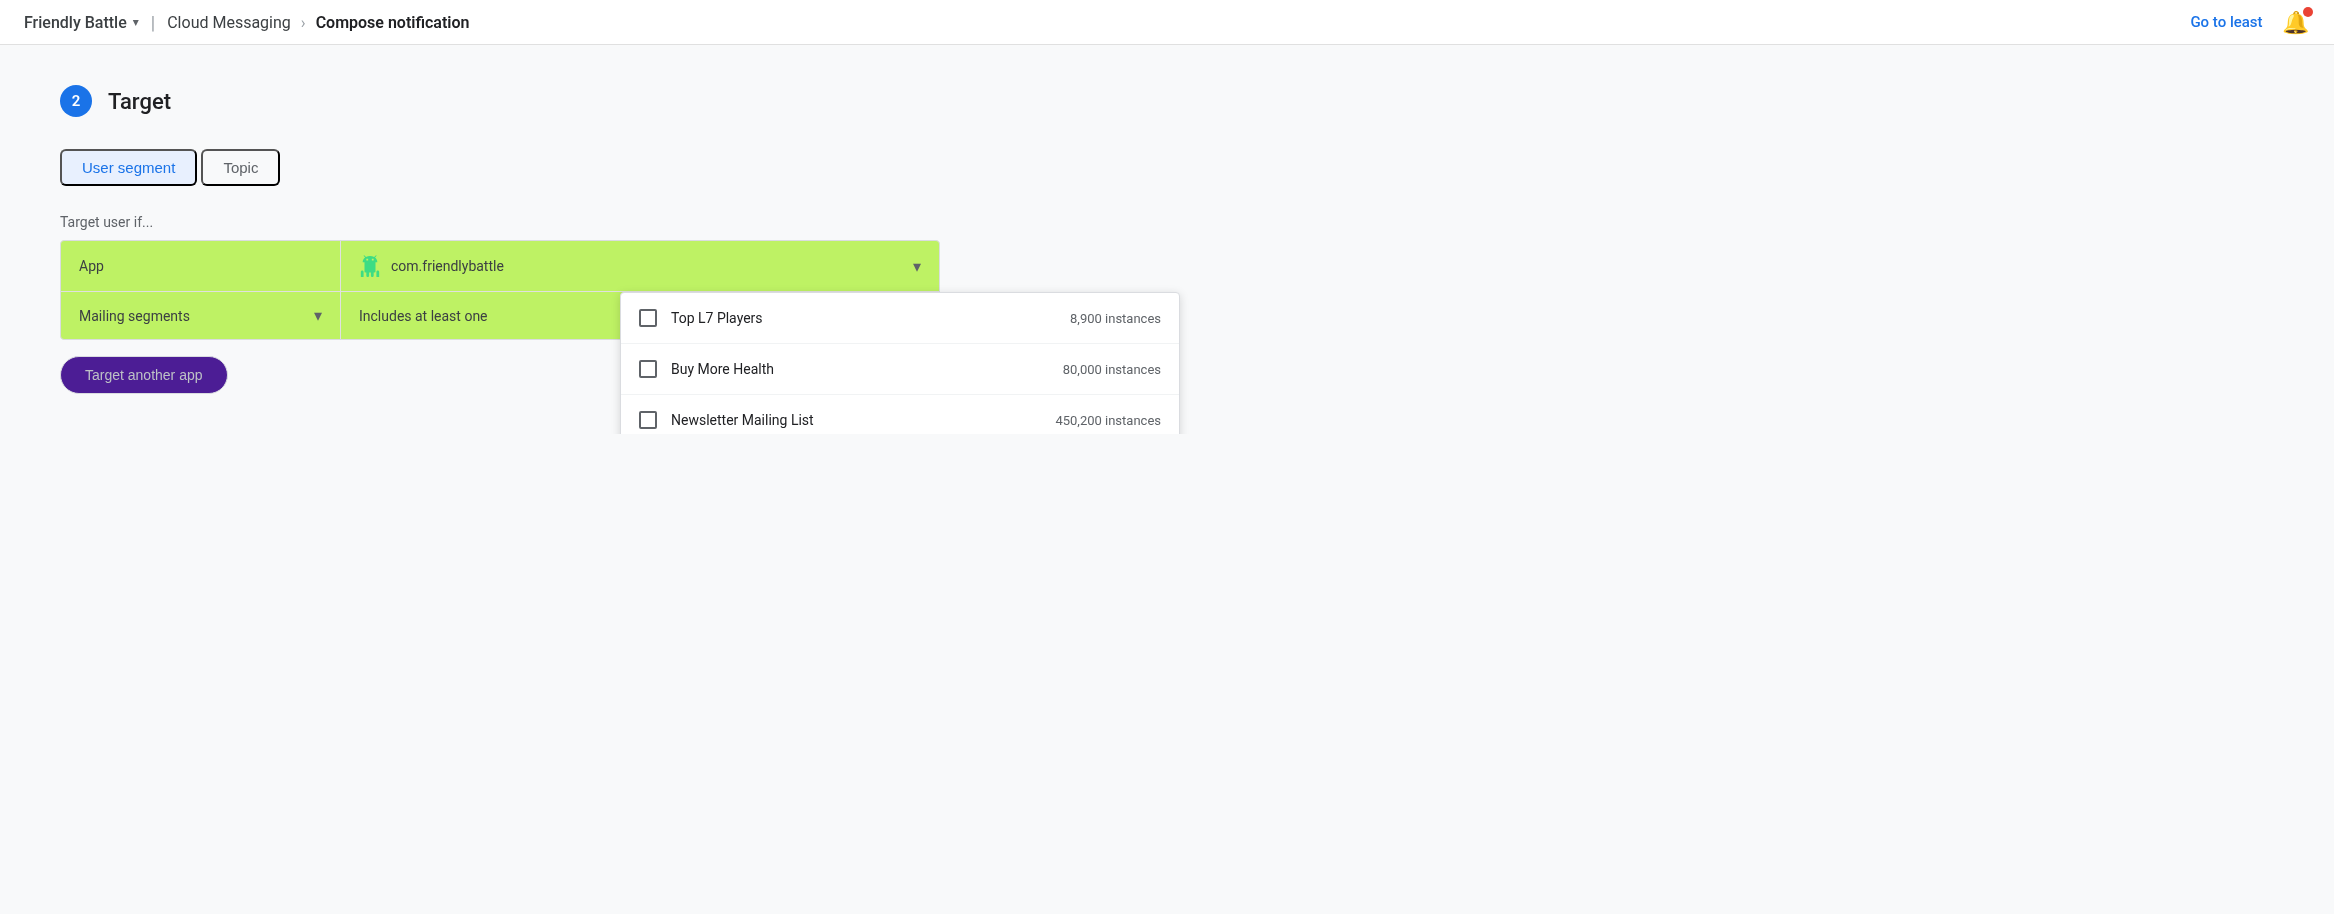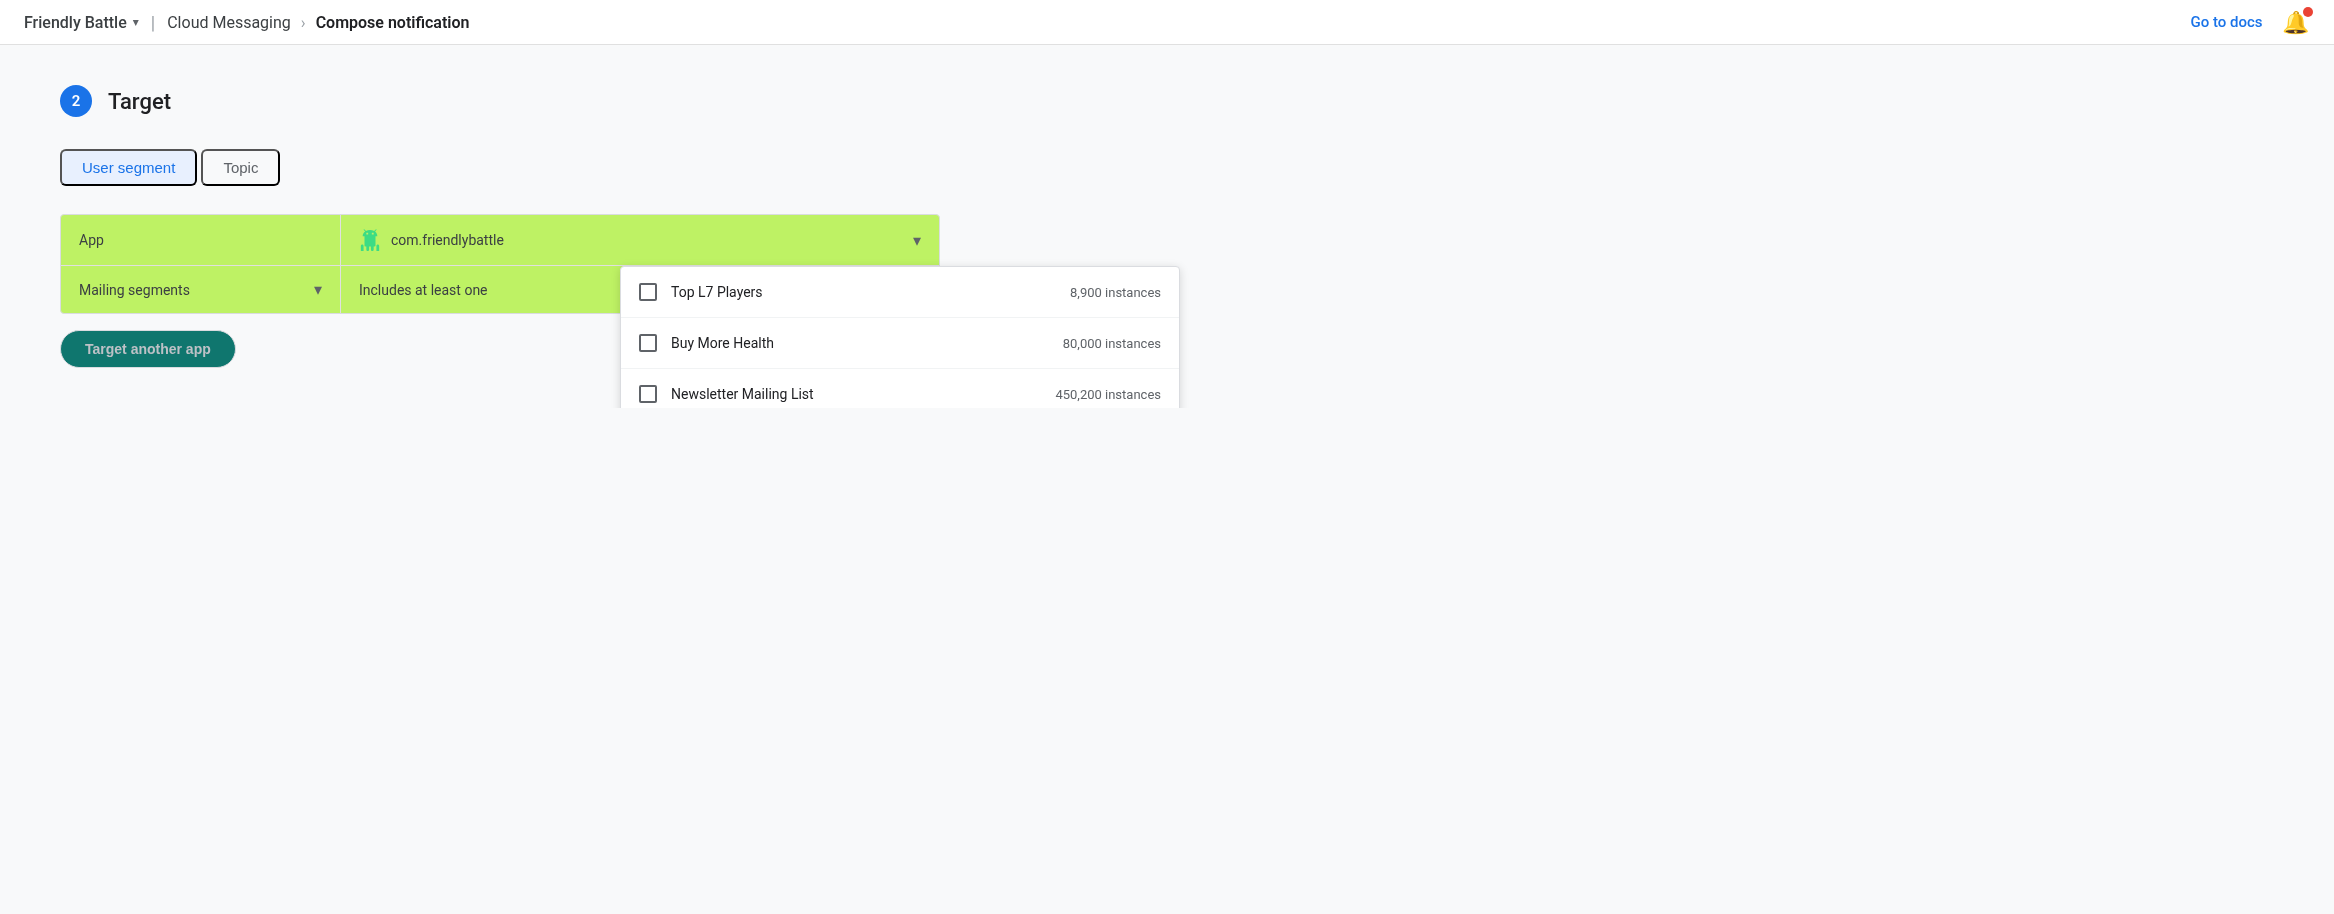--- a/index.html
+++ b/index.html
@@ -221,26 +221,26 @@
       display: flex;
       align-items: center;
       justify-content: space-between;
       cursor: pointer;
     }
 
     
     .target-another-btn {
       border: 1px solid #dadce0;
       border-radius: 20px;
-      background: #0f766e;
+      background: #4c1d95;
       padding: 10px 24px;
       font-size: 14px;
       color: #bdc1c6;
       cursor: pointer;
-      font-weight: 700;
+      font-weight: 400;
     }
 
     
     .dropdown-popup {
       position: absolute;
       top: 0;
       left: 0;
       background: #fff;
       border: 1px solid #dadce0;
       border-radius: 4px;
@@ -299,21 +299,21 @@
     <div class="app-name">
       <span>Friendly Battle</span>
       <span class="chevron-icon">▾</span>
     </div>
     <span class="nav-separator">|</span>
     <span class="nav-section">Cloud Messaging</span>
     <span class="nav-arrow">›</span>
     <span class="nav-current">Compose notification</span>
   </div>
   <div class="top-nav-right">
-    <span class="go-to-docs">Go to docs</span>
+    <span class="go-to-docs">Go to least</span>
     <div style="position:relative; display:inline-block;">
       <span class="bell-icon">🔔</span>
       <span class="bell-badge"></span>
     </div>
   </div>
 </nav>
 
 <div class="main-content">
 
   
@@ -326,20 +326,21 @@
   <div class="tabs">
     <button class="tab tab-active">
       <span>User segment</span>
     </button>
     <button class="tab tab-inactive">
       <span>Topic</span>
     </button>
   </div>
 
   
+  <p class="target-label">Target user if...</p>
 
   
   <div class="table-and-popup-wrapper">
 
     <div class="condition-table">
 
       <div class="condition-row">
         <div class="cell cell-label">
           <span>App</span>
         </div>

